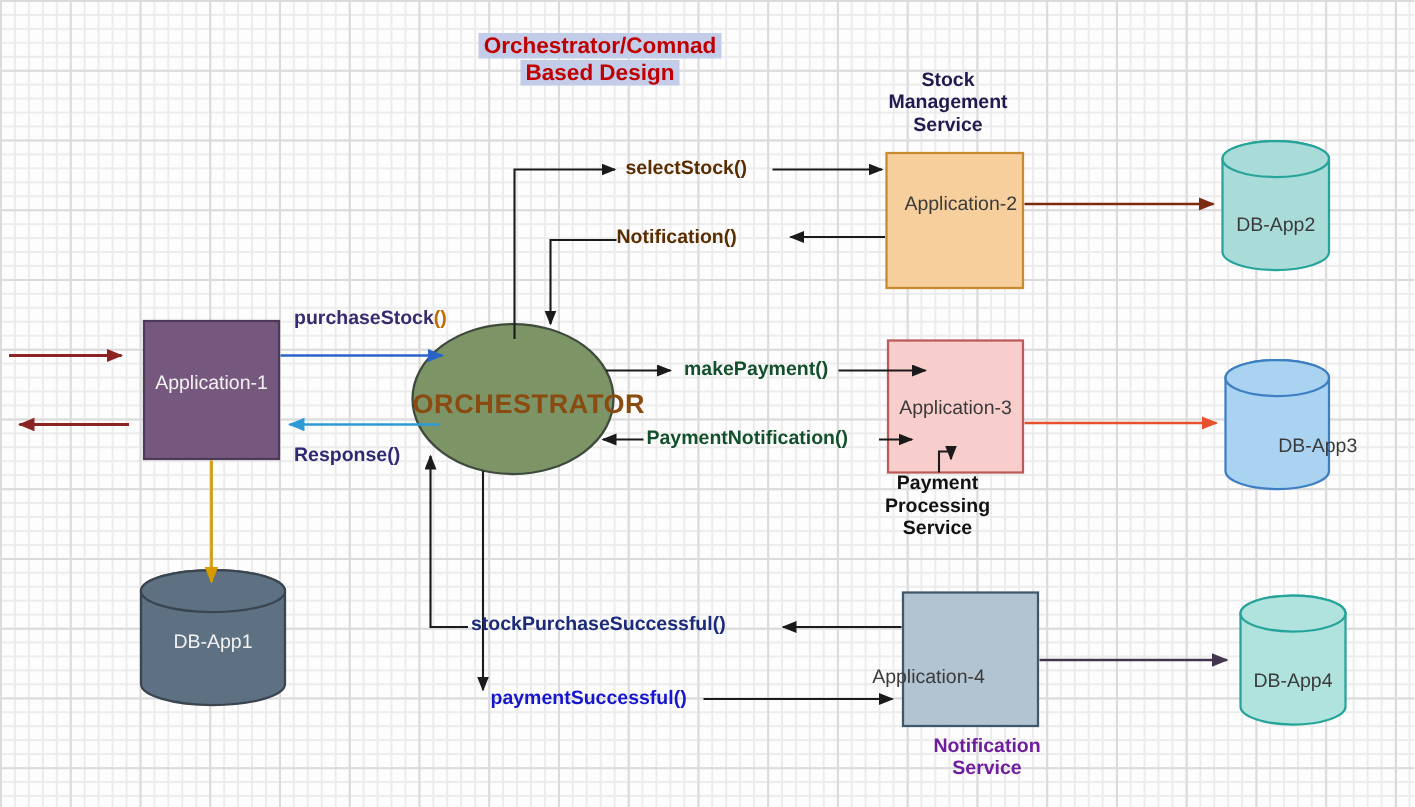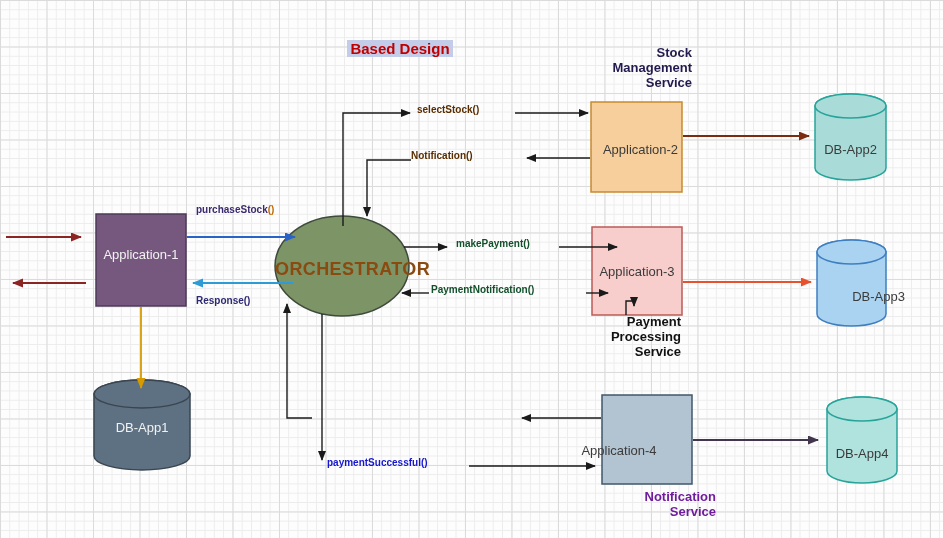--- a/index.html
+++ b/index.html
@@ -11,22 +11,22 @@
       linear-gradient(to right, #DBDBDB 1px, transparent 1px),
       linear-gradient(to bottom, #DBDBDB 1px, transparent 1px),
       linear-gradient(to right, #ECECEC 1px, transparent 1px),
       linear-gradient(to bottom, #ECECEC 1px, transparent 1px);
     background-size: 46.5px 46.5px, 46.5px 46.5px, 9.3px 9.3px, 9.3px 9.3px;
   }
   svg.layer{position:absolute; left:0; top:0;}
   .lbl{position:absolute; white-space:nowrap; pointer-events:none;}
   .node-lbl{display:flex; align-items:center; justify-content:center; font-size:13px; color:#3B3B3B;}
   .white{color:#F2F2F2;}
-  .msg{font-weight:bold; font-size:10px;}
-  .svc{font-weight:bold; font-size:13px; text-align:right; white-space:pre-line; line-height:15px;}
+  .msg{font-weight:bold; font-size:13px;}
+  .svc{font-weight:bold; font-size:13px; text-align:center; white-space:pre-line; line-height:15px;}
   .title-wrap{position:absolute; left:283px; top:22px; width:234px; text-align:center; line-height:18px;}
   .title-wrap span{background:#C3CCE8; color:#C00000; font-weight:bold; font-size:15px; padding:0 3px;}
   .orch-lbl{font-weight:bold; color:#8B4A10; letter-spacing:0.4px; font-size:18px; text-align:center;}
   .parens{color:#C06A00;}
 </style>
 </head>
 <body>
 
 <div id="canvas">
 
@@ -101,44 +101,45 @@
     <path d="M86,283 H13" fill="none" stroke="#8B2423" stroke-width="2" marker-end="url(#m-red)"></path>
     <path d="M187,237 H295" fill="none" stroke="#2A63C8" stroke-width="1.8" marker-end="url(#m-blu)"></path>
     <path d="M293,283 H193" fill="none" stroke="#2E9BD6" stroke-width="1.8" marker-end="url(#m-sky)"></path>
     <path d="M141,307 V388" fill="none" stroke="#D79B00" stroke-width="1.8" marker-end="url(#m-org)"></path>
     <path d="M683,136 H809" fill="none" stroke="#7C2B10" stroke-width="1.8" marker-end="url(#m-brk)"></path>
     <path d="M683,282 H811" fill="none" stroke="#E8512E" stroke-width="1.8" marker-end="url(#m-ord)"></path>
     <path d="M693,440 H818" fill="none" stroke="#42364E" stroke-width="1.8" marker-end="url(#m-slt)"></path>
   </svg>
 
   <div class="title-wrap">
-    <br>
+    <span>Orchestrator/Comnad</span><br>
     <span>Based Design</span>
   </div>
 
   <div class="lbl svc" style="left:572px; top:45px; width:120px; color:#221A4E; white-space:pre-line;">Stock
 Management
 Service</div>
   <div class="lbl svc" style="left:569px; top:314px; width:112px; color:#111111; white-space:pre-line;">Payment
 Processing
 Service</div>
   <div class="lbl svc" style="left:600px; top:489px; width:116px; color:#6F1D9C; white-space:pre-line;">Notification
 Service</div>
 
   <div class="lbl node-lbl white" style="left:96px; top:214px; width:90px; height:81px;">Application-1</div>
-  <div class="lbl node-lbl" style="left:591px; top:104px; width:99px; height:90px;">Application-2</div>
+  <div class="lbl node-lbl" style="left:591px; top:90px; width:99px; height:90px;">Application-2</div>
   <div class="lbl node-lbl" style="left:592px; top:227px; width:90px; height:88px;">Application-3</div>
   <div class="lbl node-lbl" style="left:574px; top:395px; width:90px; height:110px;">Application-4</div>
   <div class="lbl orch-lbl" style="left:275px; top:259px; width:134px;">ORCHESTRATOR</div>
   <div class="lbl node-lbl white" style="left:94px; top:419px; width:96px; height:16px;">DB-App1</div>
   <div class="lbl node-lbl" style="left:815px; top:141px; width:71px; height:16px;">DB-App2</div>
   <div class="lbl node-lbl" style="left:817px; top:288px; width:69px; height:16px;padding-left:27px;">DB-App3</div>
   <div class="lbl node-lbl" style="left:827px; top:445px; width:70px; height:16px;">DB-App4</div>
 
   <div class="lbl msg" style="left:196px; top:204px; color:#3A2A6E;"><span>purchaseStock</span><span class="parens">()</span></div>
   <div class="lbl msg" style="left:196px; top:295px; color:#2D2973;">Response()</div>
   <div class="lbl msg" style="left:417px; top:104px; color:#5A2D00;">selectStock()</div>
   <div class="lbl msg" style="left:411px; top:150px; color:#5A2D00;">Notification()</div>
   <div class="lbl msg" style="left:456px; top:238px; color:#12502B;">makePayment()</div>
   <div class="lbl msg" style="left:431px; top:284px; color:#12502B;">PaymentNotification()</div>
+  <div class="lbl msg" style="left:314px; top:408px; color:#1B2A7B;">stockPurchaseSuccessful()</div>
   <div class="lbl msg" style="left:327px; top:457px; color:#1616CE;">paymentSuccessful()</div>
 
 </div>
 
 </body></html>

